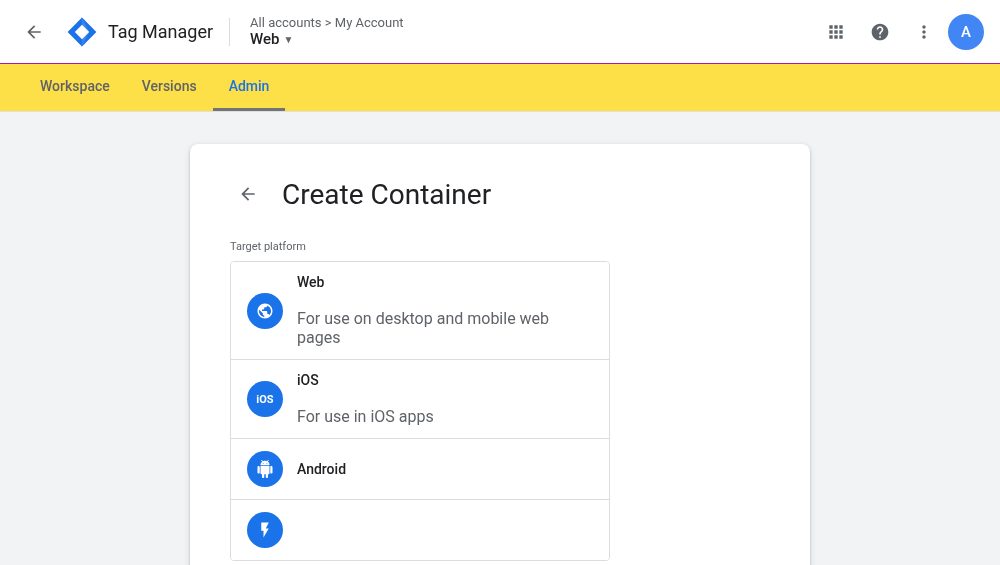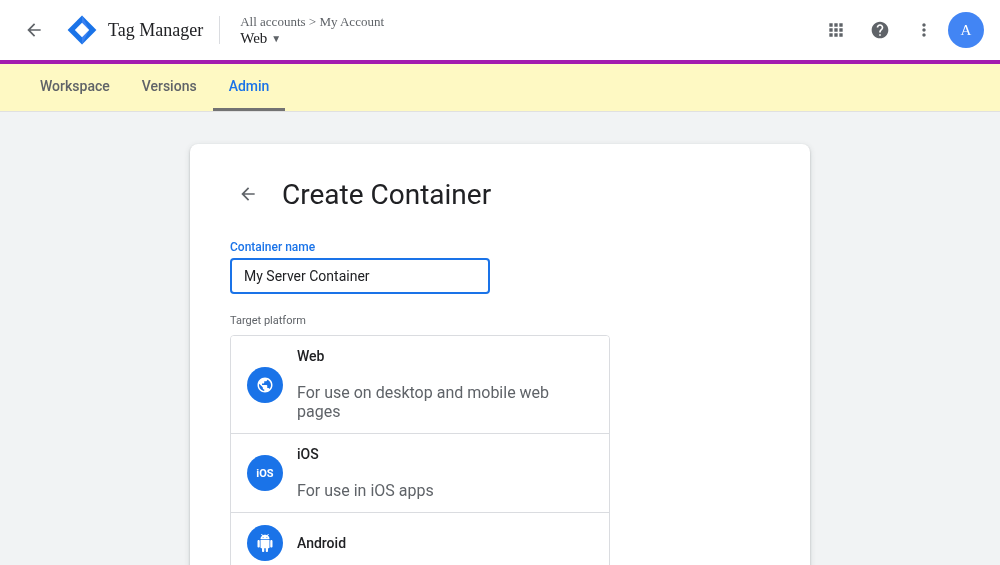--- a/index.html
+++ b/index.html
@@ -11,23 +11,22 @@
       min-height: 565px;
     }
 
     
     .topnav {
       background: #fff;
       height: 64px;
       display: flex;
       align-items: center;
       padding: 0 16px;
-      border-bottom: 4px solid #a21caf;
+      border-bottom: 1px solid #a21caf;
       gap: 12px;
-      font-family: Liberation Serif, serif;
     }
     .topnav-back {
       width: 36px; height: 36px;
       display: flex; align-items: center; justify-content: center;
       cursor: pointer; border-radius: 50%; color: #5f6368;
       font-size: 18px;
     }
     .topnav-logo {
       display: flex; align-items: center; gap: 8px;
     }
@@ -65,21 +64,21 @@
     }
     .avatar {
       width: 36px; height: 36px; border-radius: 50%;
       background: #4285f4; color: #fff;
       display: flex; align-items: center; justify-content: center;
       font-size: 15px; font-weight: 500; cursor: pointer;
     }
 
     
     .secondnav {
-      background: #fef9c3;
+      background: #fde047;
       display: flex;
       padding: 0 24px;
       border-bottom: 1px solid #e0e0e0;
     }
     .secondnav-tab {
       padding: 14px 16px;
       font-size: 14px; color: #5f6368;
       cursor: pointer; position: relative;
       font-weight: 500;
       border-bottom: 3px solid transparent;
@@ -245,24 +244,20 @@
 
     <div class="card-header">
       <div class="card-back-btn">
         <svg width="20" height="20" viewBox="0 0 24 24" fill="#5f6368">
           <path d="M20 11H7.83l5.59-5.59L12 4l-8 8 8 8 1.41-1.41L7.83 13H20v-2z"></path>
         </svg>
       </div>
       <h1 class="card-title">Create Container</h1>
     </div>
 
-    <div class="form-group">
-      <label class="form-label">Container name</label>
-      <input class="form-input" type="text" value="My Server Container" style="">
-    </div>
 
     <div class="form-group">
       <div class="platform-label">Target platform</div>
 
       <div class="platform-list">
 
         <div class="platform-item">
           <div class="platform-icon globe">
             <svg width="18" height="18" viewBox="0 0 24 24" fill="#fff">
               <path d="M12 2C6.48 2 2 6.48 2 12s4.48 10 10 10 10-4.48 10-10S17.52 2 12 2zm-1 17.93c-3.95-.49-7-3.85-7-7.93 0-.62.08-1.21.21-1.79L9 15v1c0 1.1.9 2 2 2v1.93zm6.9-2.54c-.26-.81-1-1.39-1.9-1.39h-1v-3c0-.55-.45-1-1-1H8v-2h2c.55 0 1-.45 1-1V7h2c1.1 0 2-.9 2-2v-.41c2.93 1.19 5 4.06 5 7.41 0 2.08-.8 3.97-2.1 5.39z"></path>

